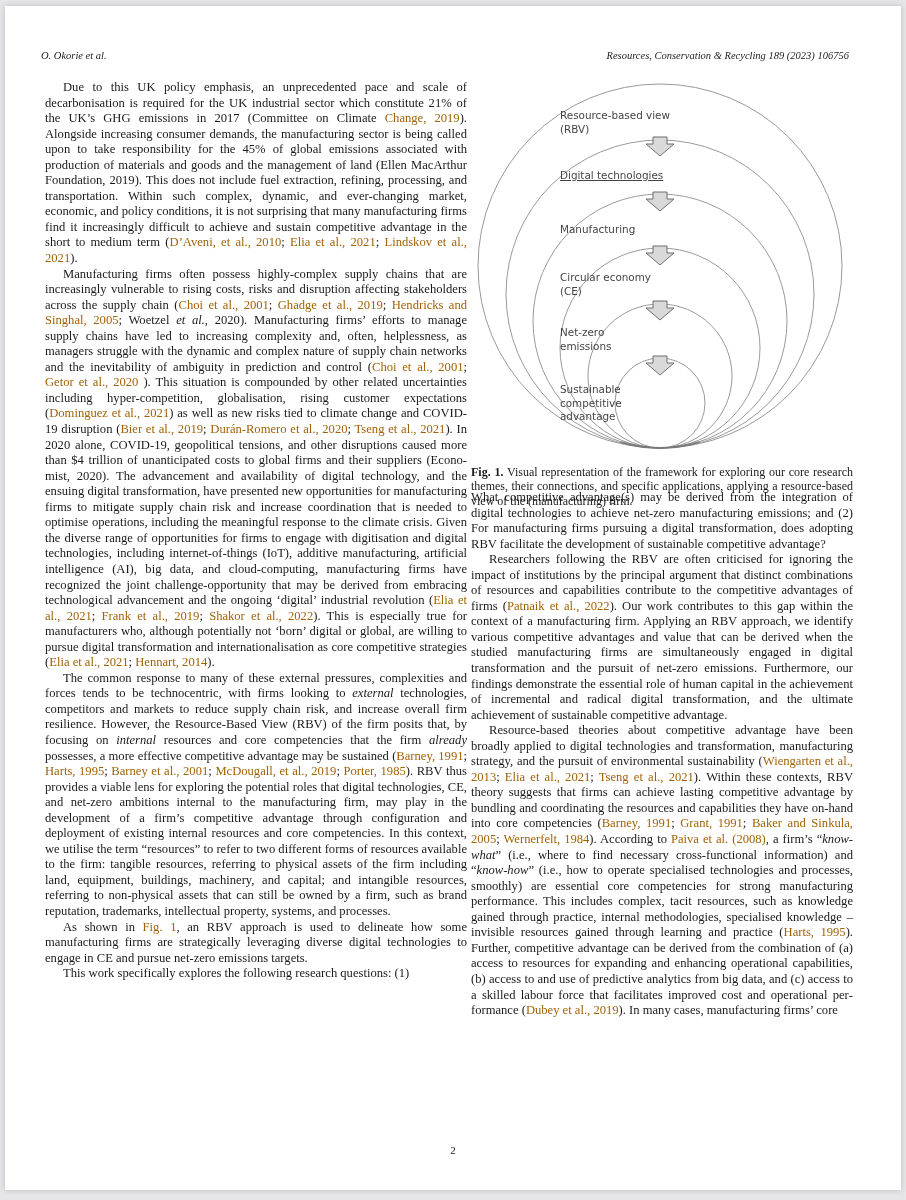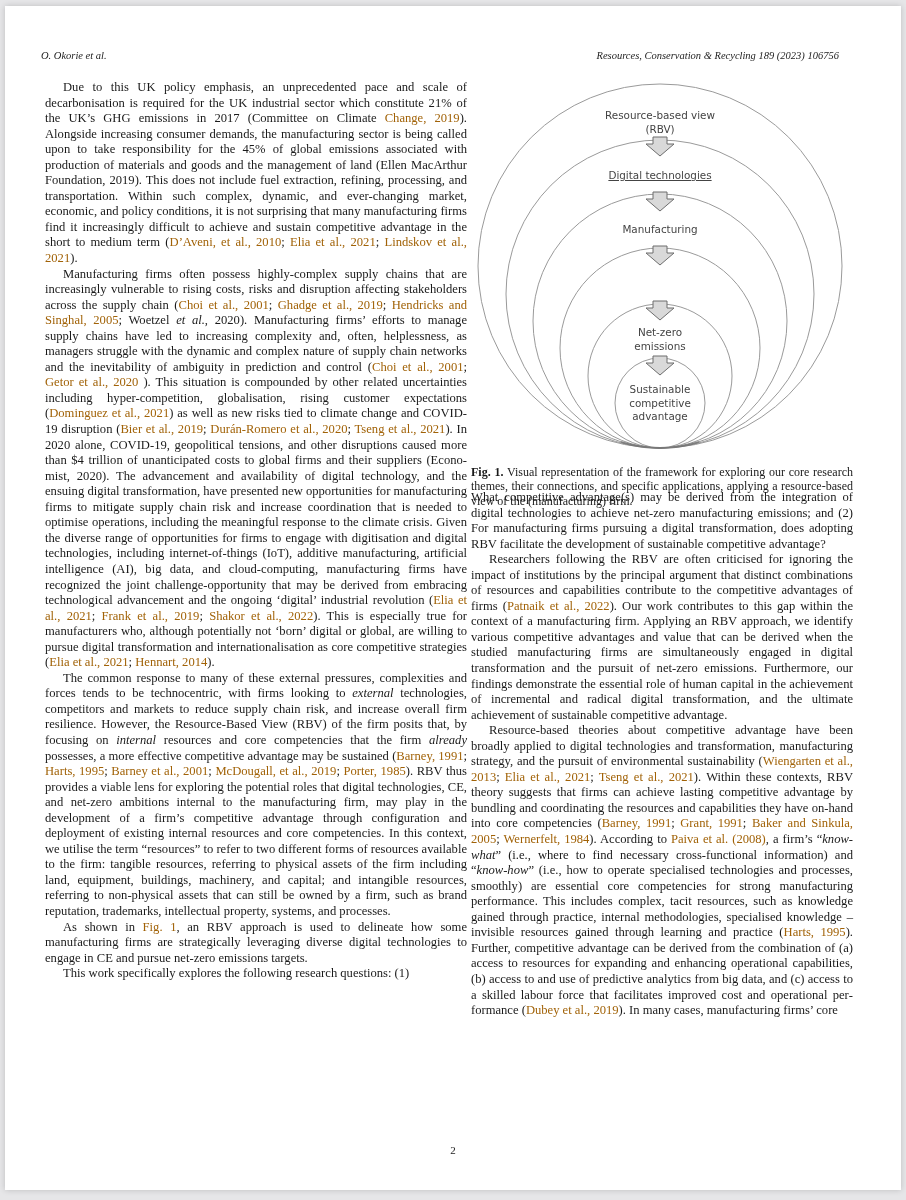--- a/index.html
+++ b/index.html
@@ -12,42 +12,42 @@
   .page {
     position: absolute; left: 5px; top: 6px; width: 896px; height: 1184px;
     background: #ffffff;
     box-shadow: 0 0 6px rgba(0,0,0,0.18);
   }
   .running-head {
     position: absolute; top: 44px; left: 36px; right: 46px;
     font-style: italic; font-size: 10.5px; color: #222;
   }
   .running-head .left { position: absolute; left: 0; }
-  .running-head .right { position: absolute; right: 16px; }
+  .running-head .right { position: absolute; right: 6px; }
   .col {
     position: absolute; top: 74px;
     font-size: 12.6px; line-height: 15.55px; text-align: justify;
     hyphens: manual;
   }
   .col-left { left: 40px; width: 422px; }
   .col-right { left: 466px; width: 382px; top: 484px; }
   .col p { margin: 0; text-indent: 18px; }
   .col p.noindent { text-indent: 0; }
   .cite { color: #a16207; }
   .figure {
     position: absolute; left: 466px; top: 74px; width: 382px; height: 378px;
   }
   .figure svg { position: absolute; left: 0; top: 0; }
   .caption {
     position: absolute; left: 466px; top: 459px; width: 382px;
     font-size: 12px; line-height: 14.3px; text-align: justify;
   }
   .caption b { font-weight: bold; }
   .diagram-label {
-    position: absolute; width: 200px; text-align: center;
+    position: absolute; width: 200px; 
     font-family: "DejaVu Sans", "Liberation Sans", sans-serif;
     font-size: 10.4px; line-height: 13.5px; color: #444;
   }
   .page-number {
     position: absolute; left: 0; right: 0; top: 1138px; text-align: center;
     font-size: 11px; color: #222;
   }
 </style>
 </head>
 <body>
@@ -98,20 +98,24 @@
     <div class="diagram-label" style="left:89px; top:29px;">
       <div>Resource-based  view</div>
       <div>(RBV)</div>
     </div>
     <div class="diagram-label" style="left:89px; top:89px;text-decoration:underline;">
       <div>Digital technologies</div>
     </div>
     <div class="diagram-label" style="left:89px; top:143px;">
       <div>Manufacturing</div>
     </div>
+    <div class="diagram-label" style="left:89px; top:191px;">
+      <div>Circular economy</div>
+      <div>(CE)</div>
+    </div>
     <div class="diagram-label" style="left:89px; top:246px;">
       <div>Net-zero</div>
       <div>emissions</div>
     </div>
     <div class="diagram-label" style="left:89px; top:303px;">
       <div>Sustainable</div>
       <div>competitive</div>
       <div>advantage</div>
     </div>
   </div>

